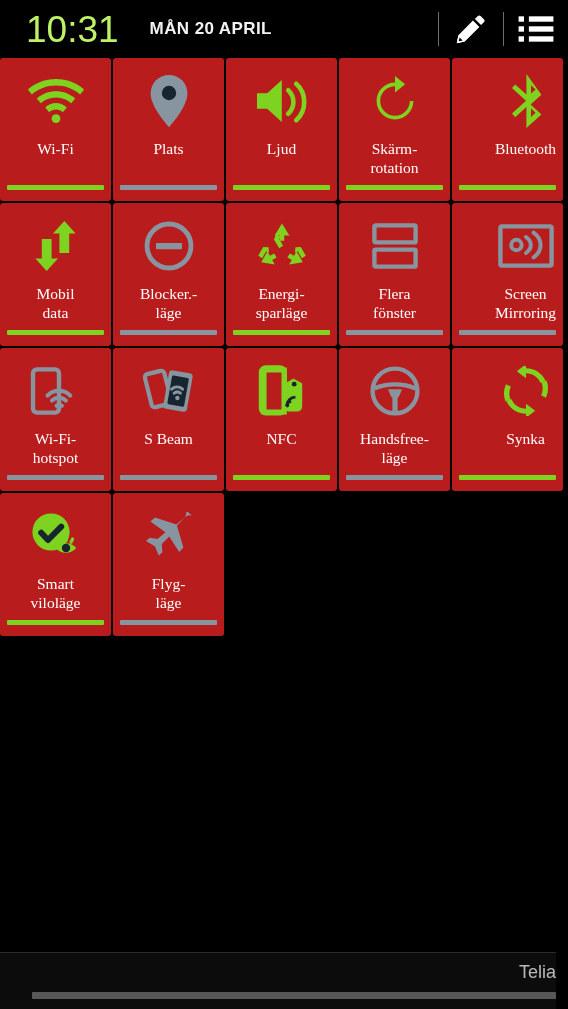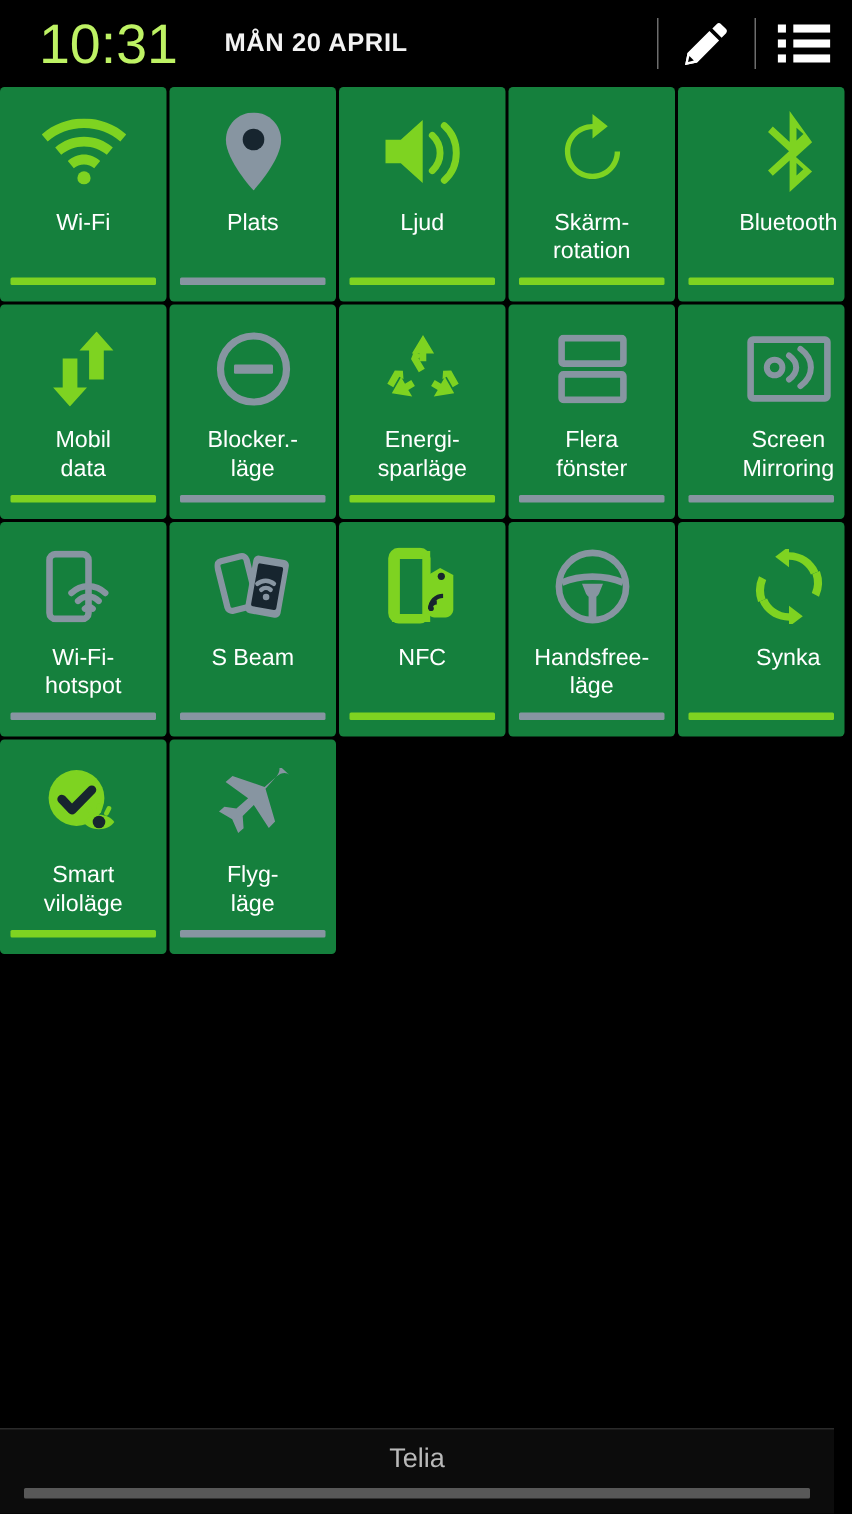--- a/index.html
+++ b/index.html
@@ -65,29 +65,30 @@
   .grid {
     width: 568px;
     display: flex;
     flex-wrap: wrap;
     background: #000000;
   }
   .tile {
     width: 111px;
     height: 143px;
     margin: 0 2px 2px 0;
-    background: #15803d;
+    background: #b91c1c;
     border-radius: 3px;
     position: relative;
     display: flex;
     flex-direction: column;
     align-items: center;
     box-sizing: border-box;
     padding-top: 6px;
     overflow: hidden;
+    font-family: Liberation Serif, serif;
   }
   .tile:nth-child(5n) {
     margin-right: 0;
     padding-left: 36px;
   }
   .tile-icon {
     height: 74px;
     display: flex;
     align-items: center;
     justify-content: center;
@@ -116,21 +117,21 @@
   .footer {
     position: absolute;
     left: 0;
     bottom: 0;
     width: 556px;
     height: 57px;
     background: #0c0c0c;
     border-top: 1px solid #2a2a2a;
     display: flex;
     flex-direction: column;
-    align-items: center;
+    align-items: flex-end;
     justify-content: flex-start;
     box-sizing: border-box;
   }
   .carrier {
     color: #b9b9b9;
     font-size: 18px;
     margin-top: 9px;
     line-height: 20px;
   }
   .handle {

